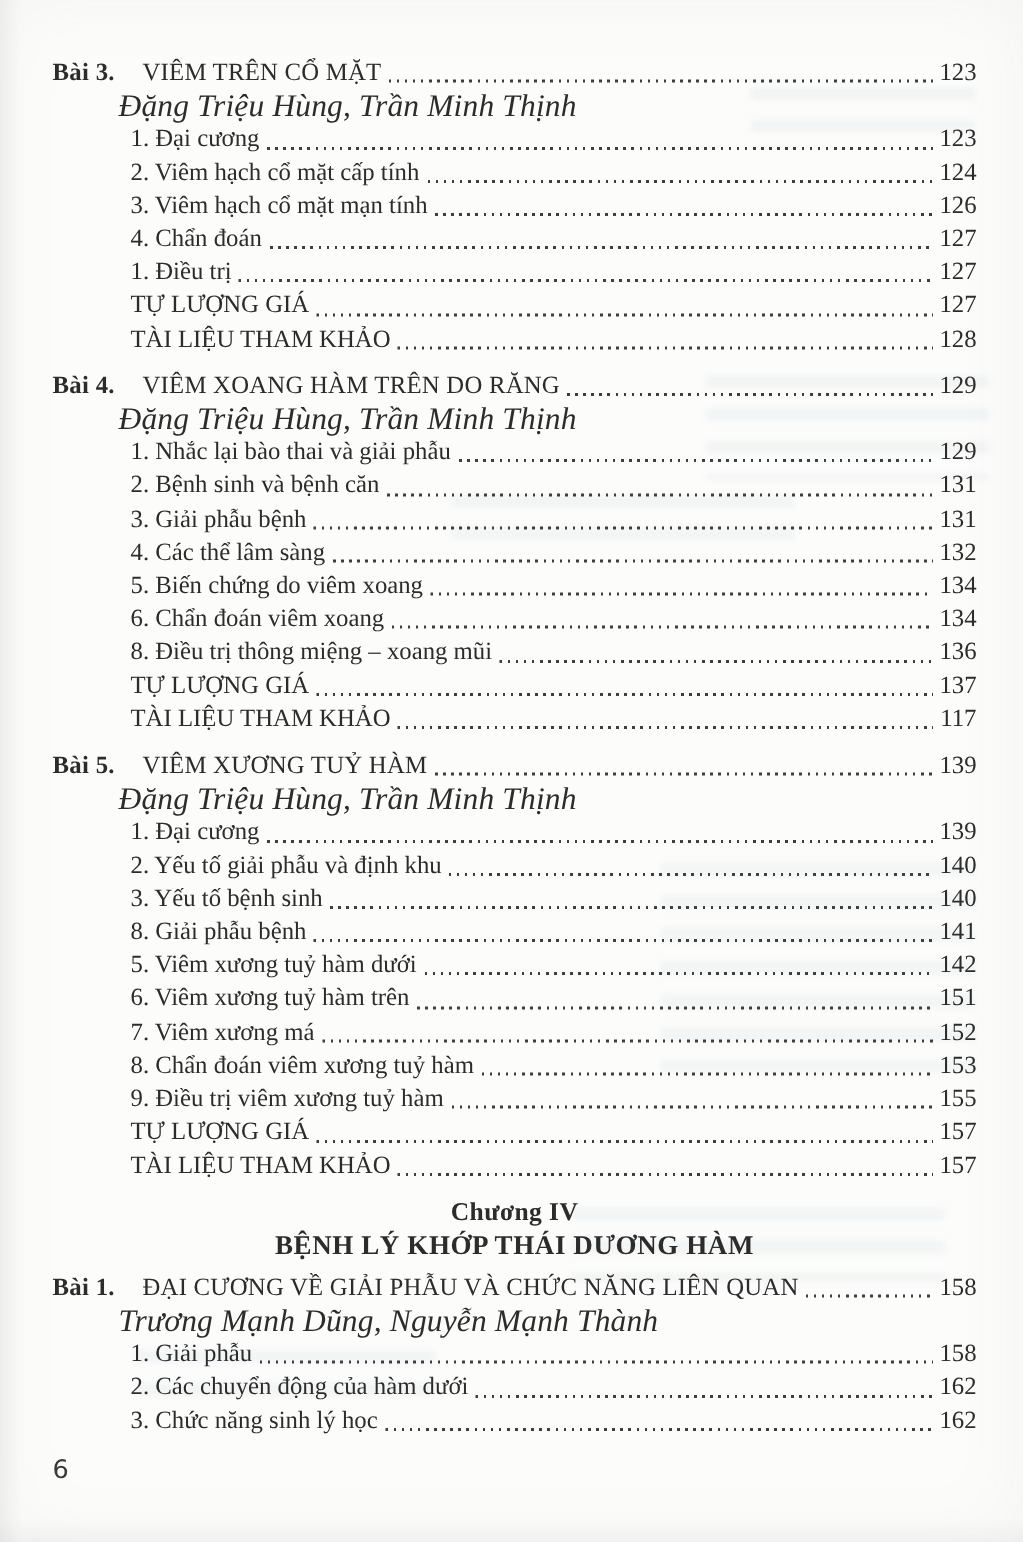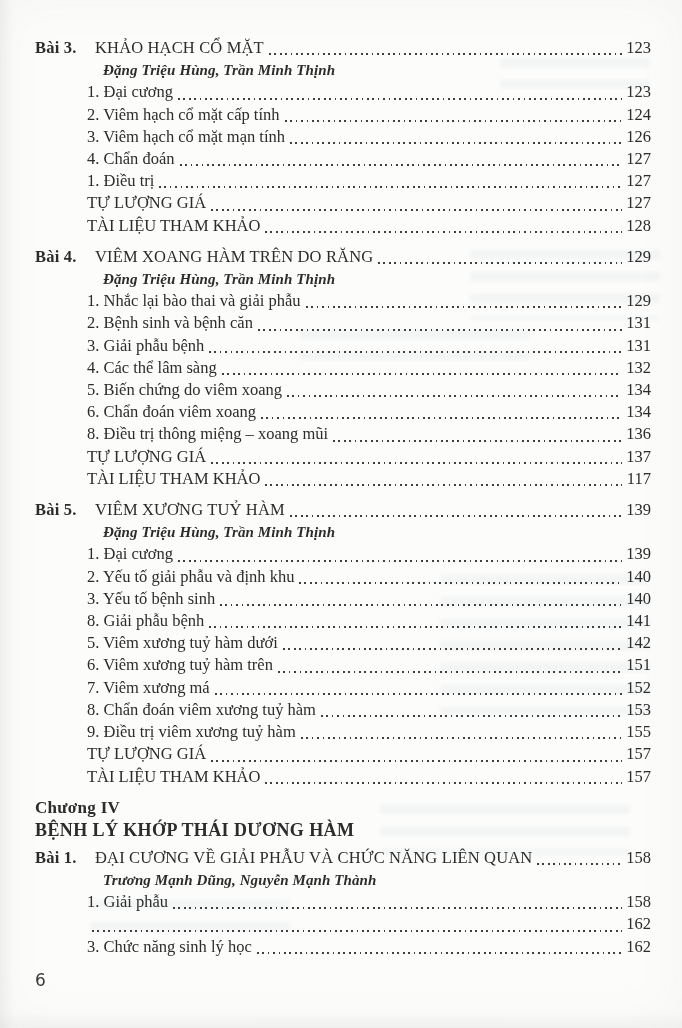--- a/index.html
+++ b/index.html
@@ -58,24 +58,24 @@
   .sec-header .sec-label {
     flex: 0 0 60px;
     font-weight: bold;
     letter-spacing: 0.2px;
   }
   .sec-header .sec-title {
     white-space: nowrap;
     letter-spacing: 0.15px;
   }
   .authors {
-    margin-left: 68px;
-    font-weight: bold;
+    margin-left: 44px;
+    font-weight: normal;
     font-style: italic;
-    font-size: 15px;
+    font-size: 21px;
     line-height: 22.2px;
     letter-spacing: 0.1px;
   }
   .items { margin-left: 52px; }
   .item-text { white-space: nowrap; }
 
   .leader {
     flex: 1 1 auto;
     align-self: flex-end;
     height: 2px;
@@ -85,20 +85,21 @@
       #3f3f3f 0px, #3f3f3f 1.7px,
       transparent 1.7px, transparent 5.4px);
   }
   .pagenum {
     flex: 0 0 auto;
     text-align: right;
     min-width: 26px;
   }
 
   .chapter {
+    text-align: center;
     font-weight: bold;
     margin: 8px 0 5px 0;
   }
   .chapter-label {
     font-size: 17px;
     line-height: 21px;
     letter-spacing: 0.3px;
   }
   .chapter-title {
     font-size: 18px;
@@ -127,21 +128,21 @@
   <div class="ghost" style="left:470px; top:250px; width:190px; height:70px;"></div>
   <div class="ghost" style="left:300px; top:330px; width:230px; height:30px;"></div>
   <div class="ghost" style="left:440px; top:575px; width:210px; height:140px;"></div>
   <div class="ghost" style="left:380px; top:805px; width:250px; height:50px;"></div>
   <div class="ghost" style="left:90px;  top:900px; width:200px; height:40px;"></div>
 
   <div class="toc">
       <div class="section">
     <div class="row sec-header">
       <span class="sec-label">Bài 3.</span>
-      <span class="sec-title">KHẢO HẠCH CỔ MẶT</span>
+      <span class="sec-title">VIÊM TRÊN CỔ MẶT</span>
       <span class="leader"></span>
       <span class="pagenum">123</span>
     </div>
     <div class="authors">Đặng Triệu Hùng, Trần Minh Thịnh</div>
     <div class="items">
           <div class="row toc-item">
     <span class="item-text">1. Đại cương</span>
     <span class="leader"></span>
     <span class="pagenum">123</span>
   </div>
@@ -311,20 +312,21 @@
       <span class="pagenum">158</span>
     </div>
     <div class="authors">Trương Mạnh Dũng, Nguyễn Mạnh Thành</div>
     <div class="items">
           <div class="row toc-item">
     <span class="item-text">1. Giải phẫu</span>
     <span class="leader"></span>
     <span class="pagenum">158</span>
   </div>
           <div class="row toc-item">
+    <span class="item-text">2. Các chuyển động của hàm dưới</span>
     <span class="leader"></span>
     <span class="pagenum">162</span>
   </div>
           <div class="row toc-item">
     <span class="item-text">3. Chức năng sinh lý học</span>
     <span class="leader"></span>
     <span class="pagenum">162</span>
   </div>
         </div>
   </div>

